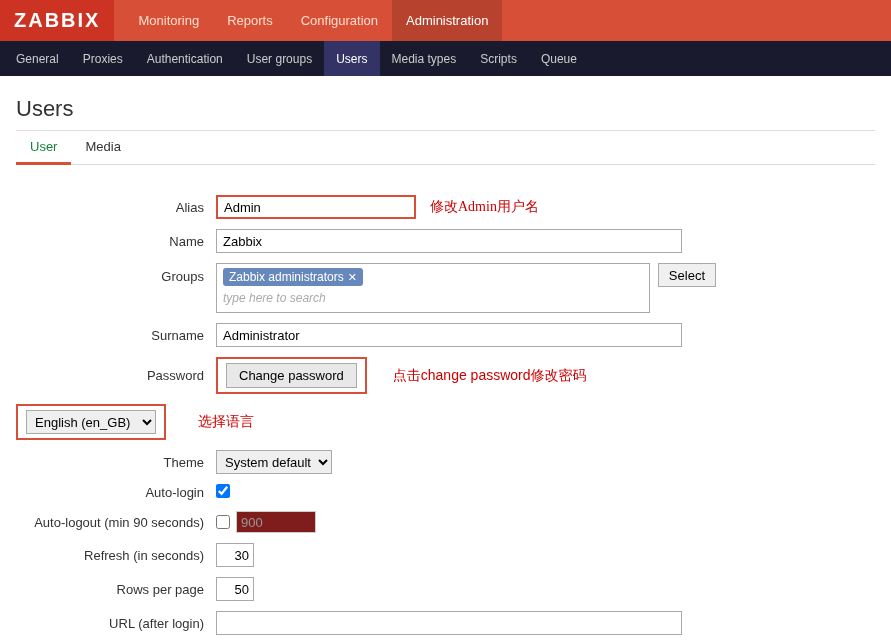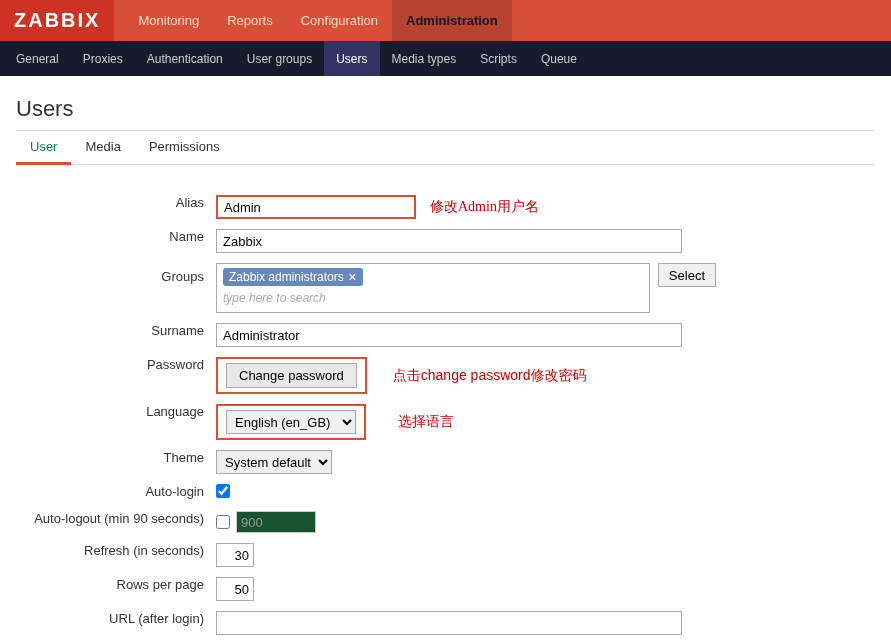--- a/index.html
+++ b/index.html
@@ -38,22 +38,22 @@
       align-items: center;
       cursor: pointer;
       font-size: 13px;
       text-decoration: none;
     }
     .top-nav-item:hover, .top-nav-item.active {
       color: white;
       background: rgba(0,0,0,0.15);
     }
     .top-nav-item.active {
-      color: #0f172a;
-      font-weight: bold;
+      color: #ffffff;
+      font-weight: normal;
     }
 
     
     .sub-nav {
       background: #1a1a2e;
       display: flex;
       align-items: center;
       height: 35px;
       padding: 0 4px;
     }
@@ -107,20 +107,21 @@
       border-bottom: 3px solid #d84f37;
       text-align: right;
     }
 
     
     .form-container {
       padding: 10px 0;
     }
     .form-row {
       display: flex;
+      align-items: center;
       margin-bottom: 10px;
     }
     .form-label {
       text-align: right;
       width: 200px;
       min-width: 200px;
       padding-right: 12px;
       color: #333;
       font-size: 13px;
     }
@@ -236,21 +237,21 @@
       align-items: center;
       gap: 6px;
     }
     .auto-logout-input {
       width: 80px;
       height: 22px;
       border: 1px solid #ccc;
       padding: 2px 4px;
       font-size: 13px;
       color: #999;
-      background: #14532d;
+      background: #7f1d1d;
     }
 
     
     .number-input {
       width: 38px;
       height: 24px;
       border: 1px solid #aaa;
       padding: 2px 4px;
       font-size: 13px;
       text-align: right;
@@ -307,21 +308,20 @@
   <a class="sub-nav-item">Scripts</a>
   <a class="sub-nav-item">Queue</a>
 </div>
 
 <div class="page-content">
   <h1 class="page-title">Users</h1>
 
   <div class="tabs">
     <div class="tab active">User</div>
     <div class="tab">Media</div>
-    <div class="tab">Permissions</div>
   </div>
 
   <div class="form-container">
 
     <div class="form-row">
       <div class="form-label">Alias</div>
       <div class="form-field alias-input-wrapper">
         <input type="text" class="form-input highlighted" value="Admin" style="max-width: 200px;">
         <span class="annotation">修改Admin用户名</span>
       </div>
@@ -362,21 +362,20 @@
       <div class="form-label">Password</div>
       <div class="form-field" style="display:flex;align-items:center;gap:12px;">
         <div class="password-box">
           <button class="change-password-btn">Change password</button>
         </div>
         <span class="annotation-chinese">点击change password修改密码</span>
       </div>
     </div>
 
     <div class="form-row">
-      <div class="form-label">Language</div>
       <div class="form-field" style="display:flex;align-items:center;gap:18px;">
         <div class="lang-box">
           <select class="lang-select">
             <option>English (en_GB)</option>
             <option>Chinese (zh_CN)</option>
             <option>French (fr_FR)</option>
             <option>German (de_DE)</option>
           </select>
         </div>
         <span class="annotation-chinese">选择语言</span>

